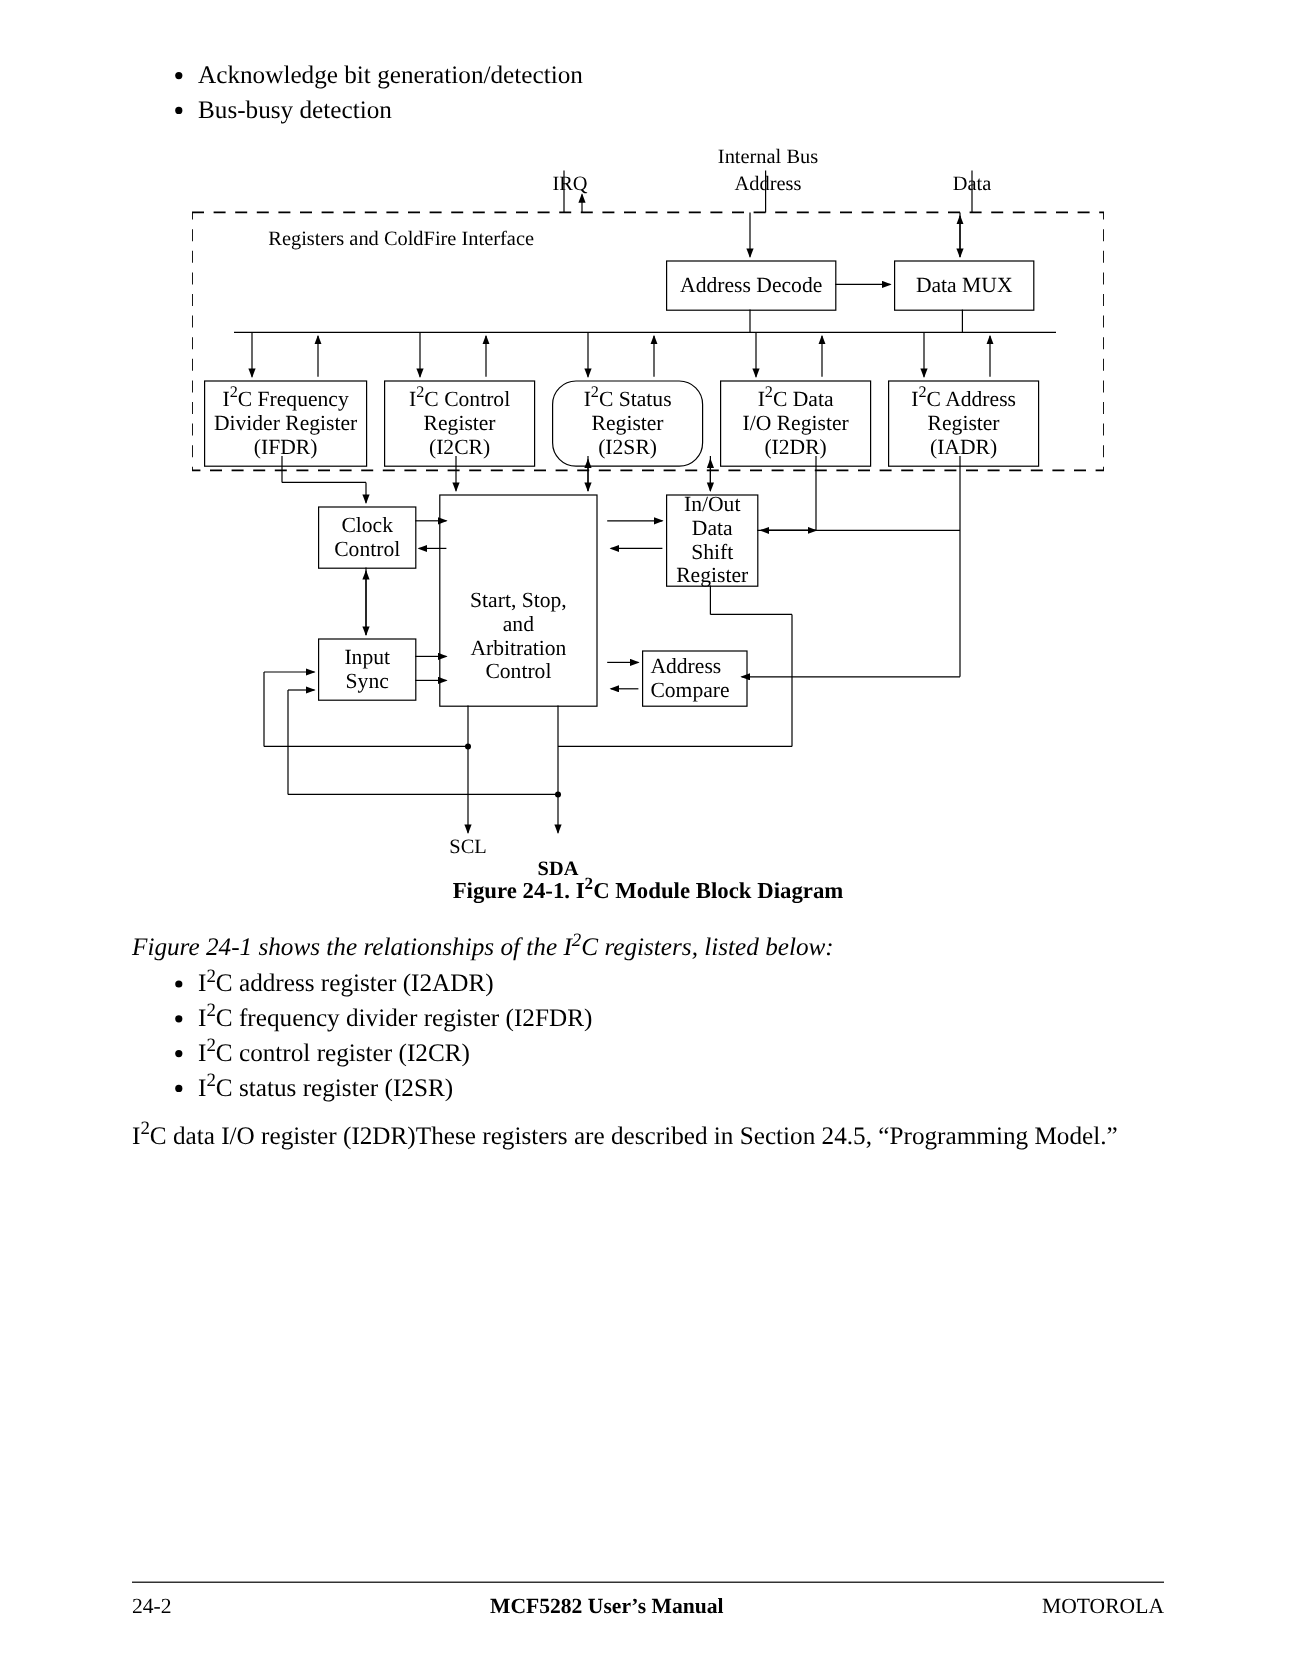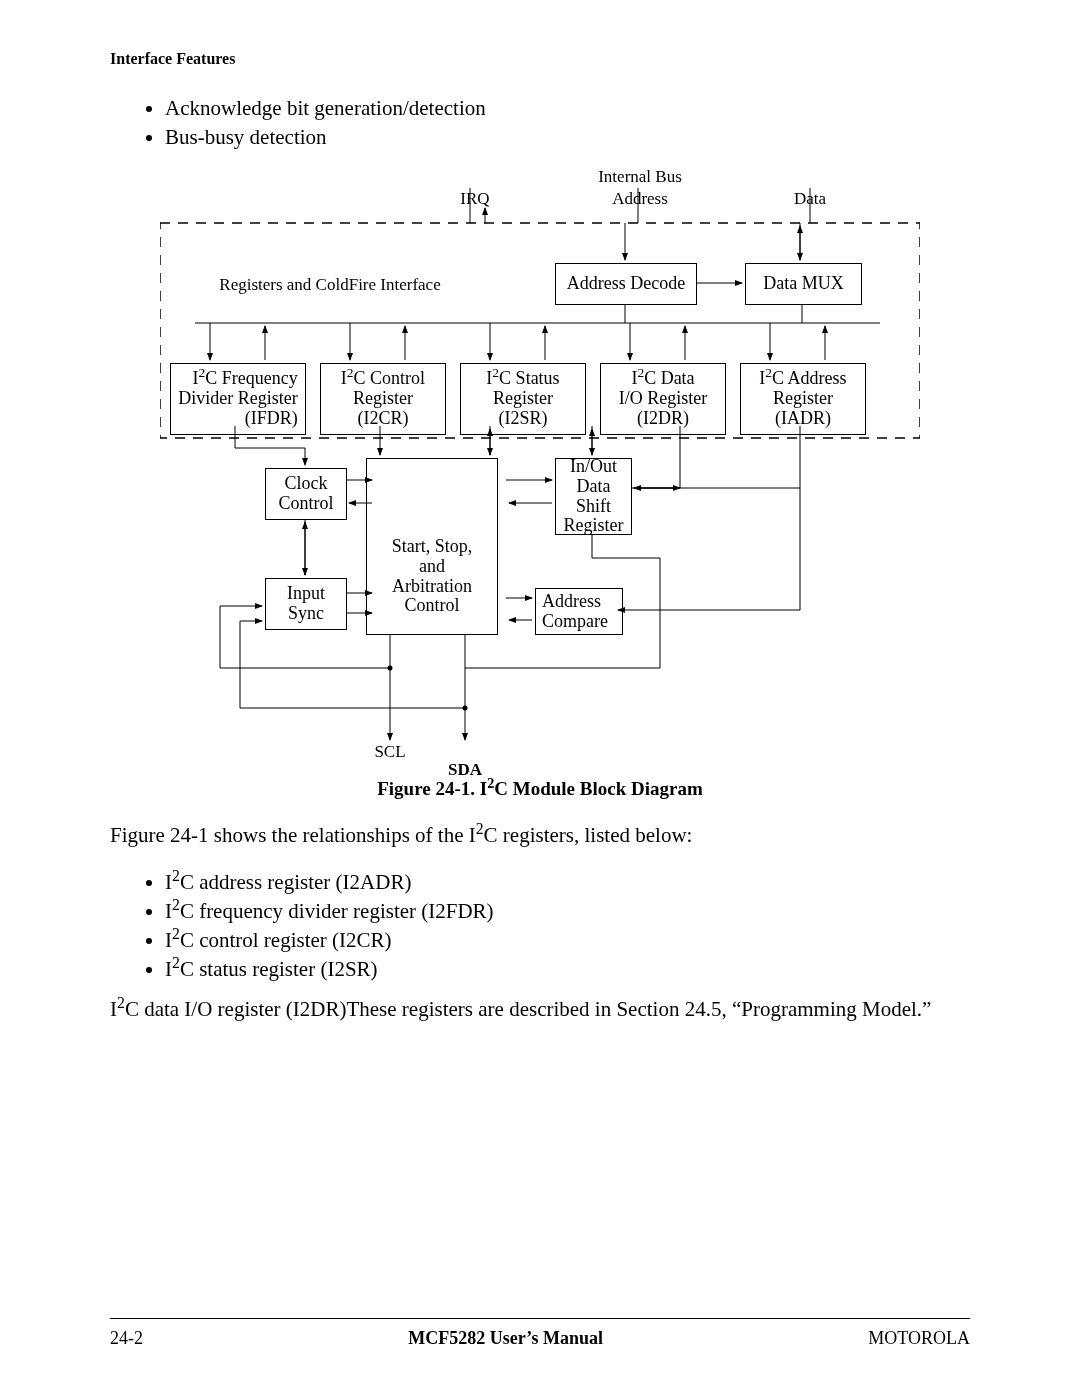--- a/index.html
+++ b/index.html
@@ -66,47 +66,46 @@
   .footer {
     position:absolute; left:110px; right:110px; bottom:48px;
     display:flex; justify-content:space-between; font-size:18px;
   }
   .footer .mid { font-weight:bold; }
 </style>
 </head>
 <body>
 
 <div class="page">
-  <div class="hdr">Interface Features</div>
 
   <ul class="bullets1">
     <li>Acknowledge bit generation/detection</li>
     <li>Bus-busy detection</li>
   </ul>
 
 
   <div class="diag-wrap">
 
     <div class="dlabel" style="left:420px; top:0; width:120px;">Internal Bus</div>
     <div class="dlabel" style="left:290px; top:22px; width:50px;">IRQ</div>
     <div class="dlabel" style="left:440px; top:22px; width:80px;">Address</div>
     <div class="dlabel" style="left:620px; top:22px; width:60px;">Data</div>
 
-    <div class="dlabel" style="left:55px; top:68px; width:230px; text-align:center;margin-top:40px;">Registers and ColdFire Interface</div>
+    <div class="dlabel" style="left:55px; top:68px; width:230px; text-align:right;">Registers and ColdFire Interface</div>
 
     <div class="box" style="left:395px; top:95px; width:140px; height:40px;">Address Decode</div>
     <div class="box" style="left:585px; top:95px; width:115px; height:40px;">Data MUX</div>
 
-    <div class="box regbox" style="left:10px;  top:195px; width:130px; height:62px;text-align:right;">
+    <div class="box regbox" style="left:10px;  top:195px; width:130px; height:62px;">
       <div><span>I</span><sup class="i2c">2</sup><span>C Frequency</span><br><span>Divider Register</span><br><span>(IFDR)</span></div>
     </div>
     <div class="box regbox" style="left:160px; top:195px; width:120px; height:62px;">
       <div><span>I</span><sup class="i2c">2</sup><span>C Control</span><br><span>Register</span><br><span>(I2CR)</span></div>
     </div>
-    <div class="box regbox" style="left:300px; top:195px; width:120px; height:62px;">
+    <div class="box regbox" style="left:300px; top:195px; width:120px; height:62px;border-radius:20px;">
       <div><span>I</span><sup class="i2c">2</sup><span>C Status</span><br><span>Register</span><br><span>(I2SR)</span></div>
     </div>
     <div class="box regbox" style="left:440px; top:195px; width:120px; height:62px;">
       <div><span>I</span><sup class="i2c">2</sup><span>C Data</span><br><span>I/O Register</span><br><span>(I2DR)</span></div>
     </div>
     <div class="box regbox" style="left:580px; top:195px; width:120px; height:62px;">
       <div><span>I</span><sup class="i2c">2</sup><span>C Address</span><br><span>Register</span><br><span>(IADR)</span></div>
     </div>
 
     <div class="box" style="left:105px; top:300px; width:80px; height:50px; white-space:pre;">Clock
@@ -227,21 +226,21 @@
       <line x1="432" y1="390" x2="500" y2="390" stroke="#000"></line>
       <line x1="500" y1="390" x2="500" y2="500" stroke="#000"></line>
       <line x1="500" y1="500" x2="305" y2="500" stroke="#000"></line>
     </svg>
   </div>
 
   <div class="figcap">
     <span>Figure 24-1. I</span><sup class="i2c">2</sup><span>C Module Block Diagram</span>
   </div>
 
-  <p class="para" style="margin-bottom:21px;">
+  <p class="para" style="margin-bottom:4px;font-style:italic;">
     <span>Figure 24-1 shows the relationships of the I</span><sup class="i2c">2</sup><span>C registers, listed below:</span>
   </p>
 
   <ul class="bullets2">
     <li><span>I</span><sup class="i2c">2</sup><span>C address register (I2ADR)</span></li>
     <li><span>I</span><sup class="i2c">2</sup><span>C frequency divider register (I2FDR)</span></li>
     <li><span>I</span><sup class="i2c">2</sup><span>C control register (I2CR)</span></li>
     <li><span>I</span><sup class="i2c">2</sup><span>C status register (I2SR)</span></li>
   </ul>
 

